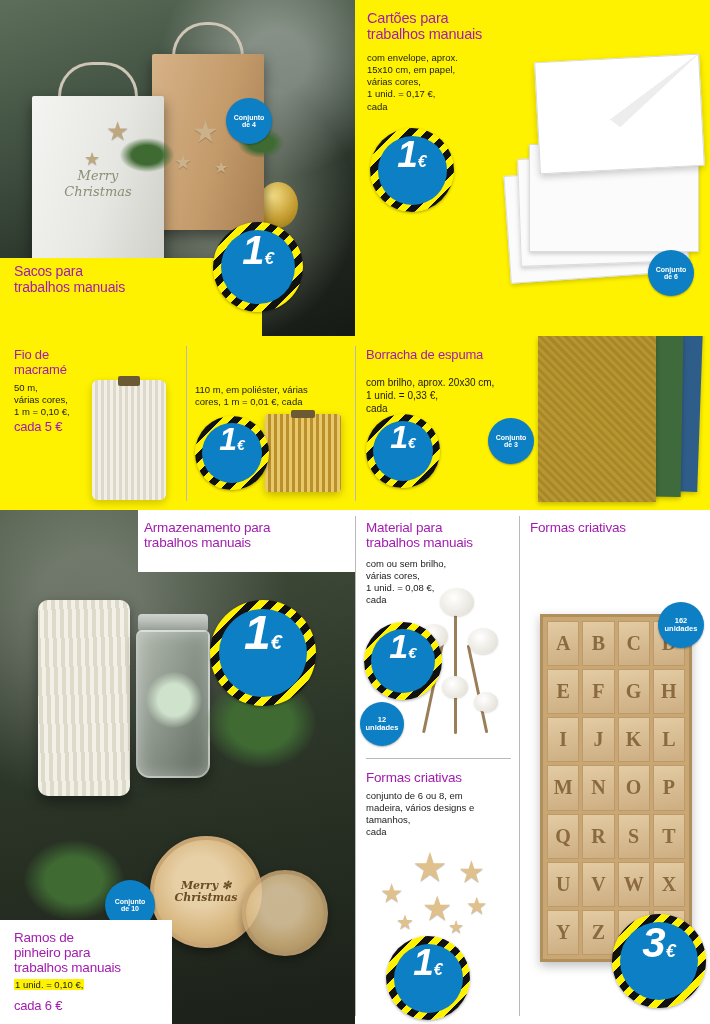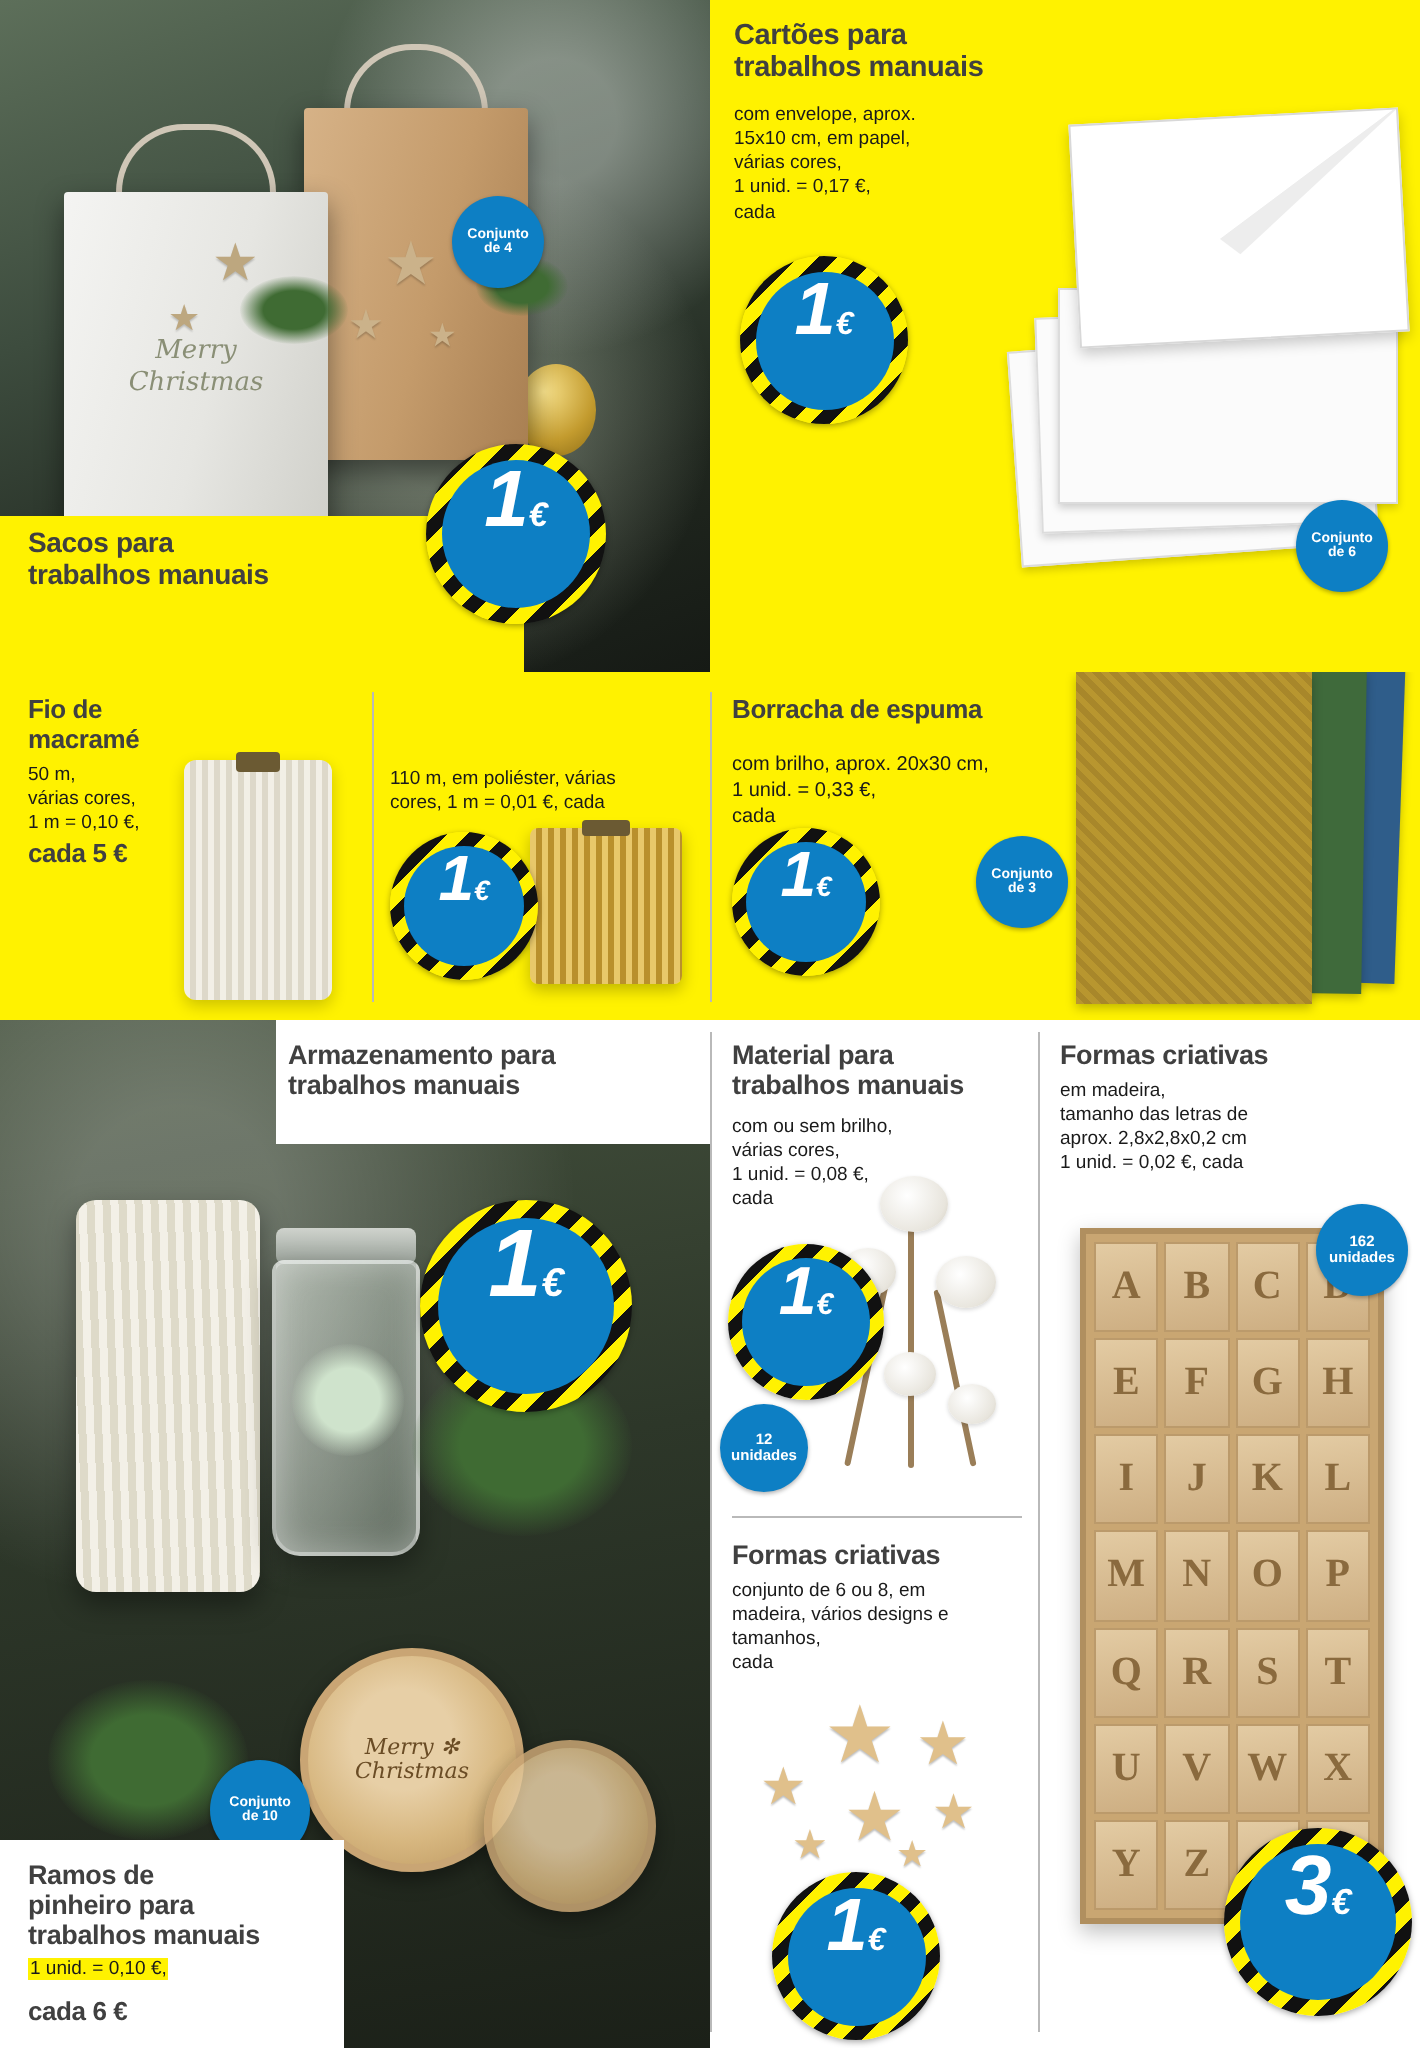--- a/index.html
+++ b/index.html
@@ -10,22 +10,22 @@
     overflow: hidden;
   }
   .page { position: relative; width: 710px; height: 1024px; }
 
   
   .block { position: absolute; overflow: hidden; }
   .yellow { background: #fff200; }
   .white { background: #ffffff; }
 
   .title {
-    font-weight: bold;
-    color: #404040;
+    font-weight: normal;
+    color: #a21caf;
     line-height: 1.12;
     letter-spacing: -0.2px;
   }
   .desc {
     color: #1a1a1a;
     line-height: 1.28;
   }
   .desc .hl {
     background: #fff200;
     padding: 0 1px;
@@ -374,21 +374,21 @@
   </div>
 
   <div class="block photo scene-jar" style="left:0; top:510px; width:355px; height:514px;">
     <div class="cord-roll" style="left:38px; top:90px; width:92px; height:196px;"></div>
     <div class="jar-lid" style="left:138px; top:104px; width:70px; height:18px;"></div>
     <div class="jar" style="left:136px; top:120px; width:74px; height:148px;">
       <div class="sprig" style="left:8px; top:40px; width:56px; height:56px; background:radial-gradient(ellipse at center,#cfe3cc 0 40%, rgba(220,235,220,0) 72%);"></div>
     </div>
     <div class="sprig" style="left:206px; top:168px; width:110px; height:90px;"></div>
     <div class="sprig" style="left:24px; top:330px; width:100px; height:80px;"></div>
-    <div class="wood-slice" style="left:150px; top:314px; width:112px; height:112px;">
+    <div class="wood-slice" style="left:150px; top:326px; width:112px; height:112px;font-weight:bold;">
       <span>Merry ✻<br>Christmas</span>
     </div>
     <div class="wood-slice" style="left:242px; top:360px; width:86px; height:86px; opacity:.85;">
         <span></span>
       </div>
   </div>
 
   <div class="tag" style="left:105px; top:880px; width:50px; height:50px; font-size:7px; white-space:pre-line;">Conjunto
 de 10</div>
 
@@ -470,24 +470,20 @@
         <span class="num" style="font-size:37px;">1</span>
         <span class="cur" style="font-size:16px;">€</span>
       </div>
     </div>
   </div>
 
   <div class="divider" style="left:519px; top:516px; width:1px; height:500px;"></div>
 
   <div class="block white" style="left:520px; top:510px; width:190px; height:514px;">
     <div class="title" style="position:absolute; left:10px; top:10px; font-size:13.5px;">Formas criativas</div>
-    <div class="desc" style="position:absolute; left:10px; top:30px; font-size:9.5px; white-space:pre-line;">em madeira,
-tamanho das letras de
-aprox. 2,8x2,8x0,2 cm
-1 unid. = 0,02 €, cada</div>
 
     <div class="tray" style="left:20px; top:104px; width:152px; height:348px;">
 
     <div class="cell" style="font-size: 20px;">A</div>
         <div class="cell" style="font-size: 20px;">B</div>
         <div class="cell" style="font-size: 20px;">C</div>
         <div class="cell" style="font-size: 20px;">D</div>
         <div class="cell" style="font-size: 20px;">E</div>
         <div class="cell" style="font-size: 20px;">F</div>
         <div class="cell" style="font-size: 20px;">G</div>

